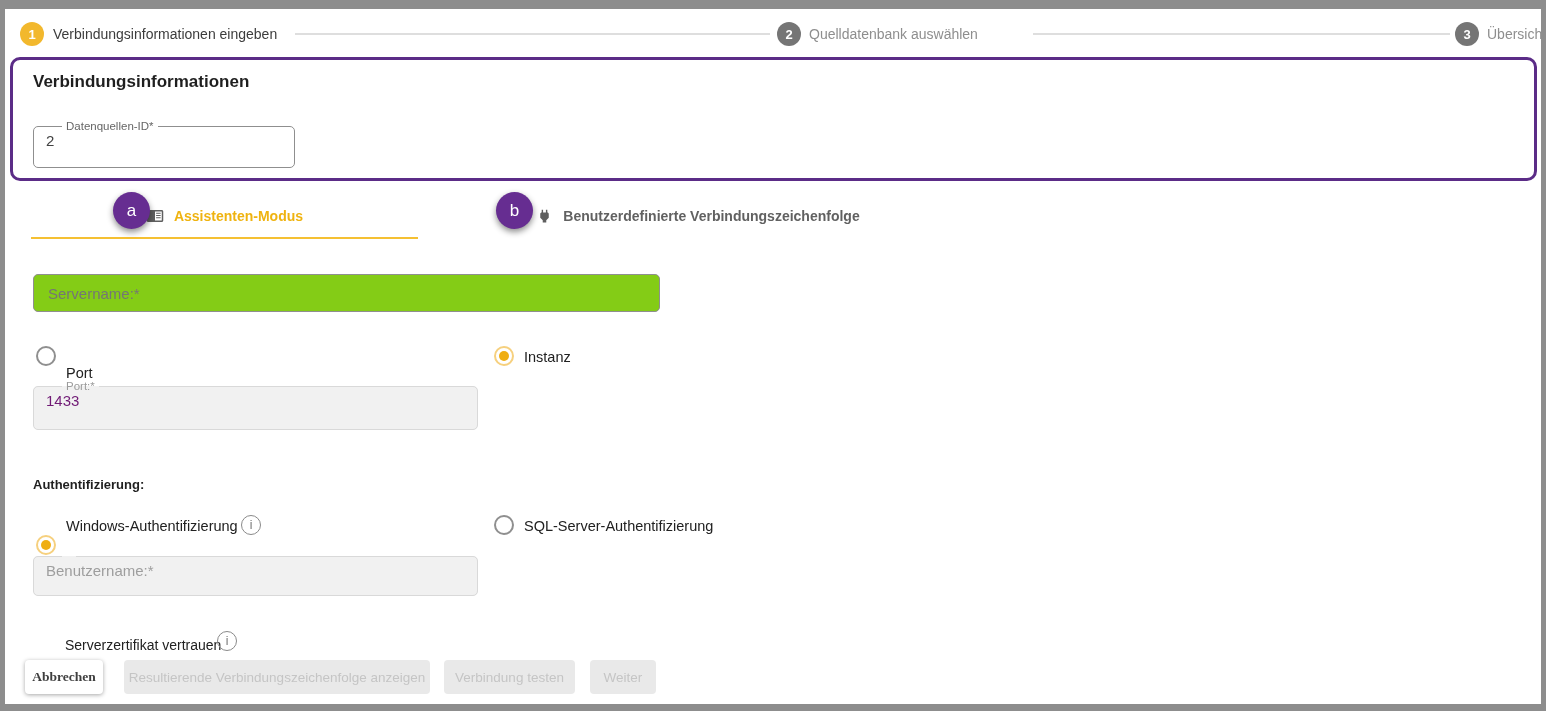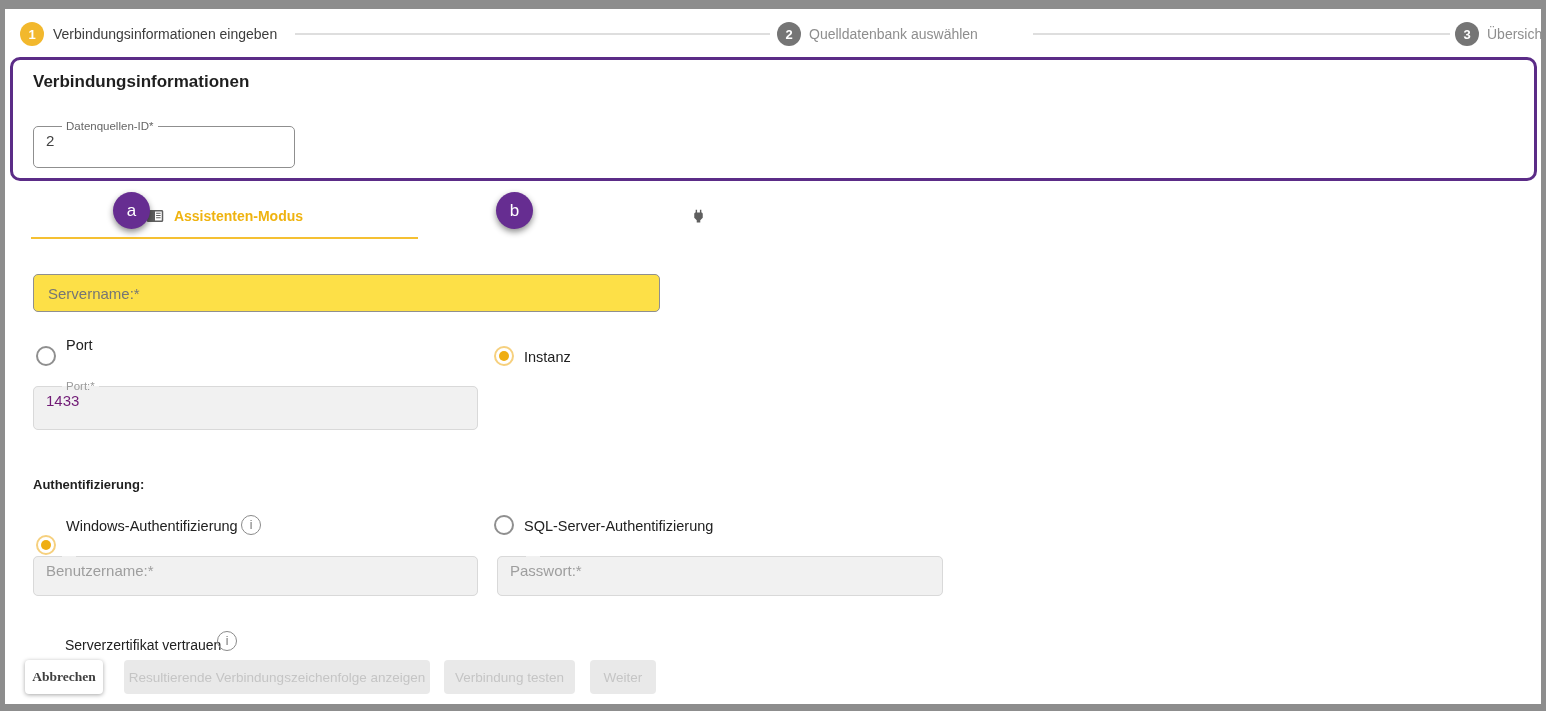--- a/index.html
+++ b/index.html
@@ -24,21 +24,21 @@
 
   
   fieldset.mat-field { position:absolute; border:1px solid #8f8f8f; border-radius:5px; padding:0 12px; background:#fff; }
   fieldset.mat-field legend { font-size:11.5px; color:#666; padding:0 4px; margin-left:16px; white-space:nowrap; }
   fieldset.mat-field input { border:none; outline:none; background:transparent; width:100%; font-size:15px; color:#424242; }
   fieldset.mat-field.disabled { background:#f1f1f1; border-color:#d9d9d9; }
   fieldset.mat-field.disabled legend { color:#9b9b9b; }
   fieldset.mat-field.disabled input { color:#701a75; }
   fieldset.mat-field input::placeholder { color:#9e9e9e; opacity:1; }
 
-  .plain-input { border:1px solid #8f8f8f; border-radius:5px; padding:0 14px; font-size:15px; color:#424242; outline:none; background:#fde047; }
+  .plain-input { border:1px solid #8f8f8f; border-radius:5px; padding:0 14px; font-size:15px; color:#424242; outline:none; background:#84cc16; }
   .plain-input::placeholder { color:#757575; opacity:1; }
 
   
   .tab { display:flex; align-items:center; justify-content:center; gap:10px; height:42px; cursor:pointer; }
   .tab-label-active { color:#EFB310; font-weight:bold; font-size:14px; white-space:nowrap; }
   .tab-label-inactive { color:#616161; font-weight:bold; font-size:14px; white-space:nowrap; }
   .tab-underline { height:2px; background:#F5C032; }
   .annot-circle { width:37px; height:37px; border-radius:50%; background:#662D91; color:#fff; font-size:17px;
                   display:flex; align-items:center; justify-content:center; box-shadow:0 3px 6px rgba(0,0,0,.45); z-index:5; }
 
@@ -96,29 +96,30 @@
       <span class="tab-label-active">Assistenten-Modus</span>
     </div>
     <div class="abs tab-underline" style="left:26px; top:228px; width:387px;"></div>
 
     <div class="abs tab" style="left:413px; top:186px; width:560px;">
       <span style="display:flex;">
         <svg width="17" height="20" viewBox="0 0 24 24">
           <path fill="#5f5f5f" d="M16 7V3h-2v4h-4V3H8v4c-1.1 0-2 .9-2 2v5.5L9.5 18v3h5v-3L18 14.5V9c0-1.1-.9-2-2-2z"></path>
         </svg>
       </span>
+      <span class="tab-label-inactive">Benutzerdefinierte Verbindungszeichenfolge</span>
     </div>
 
     <div class="abs annot-circle" style="left:108px; top:183px;">a</div>
     <div class="abs annot-circle" style="left:491px; top:183px;">b</div>
 
     <input class="abs plain-input" style="left: 28px; top: 265px; width: 627px; height: 38px;" type="text" placeholder="Servername:*">
 
     <div class="abs radio" style="left:31px; top:337px;"></div>
-    <div class="abs ctrl-label" style="left:61px; top:326px;">Port</div>
+    <div class="abs ctrl-label" style="left:61px; top:354px;">Port</div>
 
     <div class="abs radio checked" style="left:489px; top:337px;"></div>
     <div class="abs ctrl-label" style="left:519px; top:338px;">Instanz</div>
 
     <fieldset class="mat-field disabled" style="left:28px; top:371px; width:445px; height:50px;">
       <legend>Port:*</legend>
       <input type="text" disabled="" value="1433" style="">
     </fieldset>
 
 
@@ -129,24 +130,20 @@
     <div class="abs info-icon" style="left:236px; top:506px;">i</div>
 
     <div class="abs radio" style="left:489px; top:506px;"></div>
     <div class="abs ctrl-label" style="left:519px; top:507px;">SQL-Server-Authentifizierung</div>
 
     <fieldset class="mat-field disabled" style="left:28px; top:541px; width:445px; height:46px;">
       <legend style="width:14px;">&nbsp;</legend>
       <input type="text" disabled="" placeholder="Benutzername:*" style="">
     </fieldset>
 
-    <fieldset class="mat-field disabled" style="left:492px; top:541px; width:446px; height:46px;">
-      <legend style="width:14px;">&nbsp;</legend>
-      <input type="text" disabled="" placeholder="Passwort:*" style="">
-    </fieldset>
 
     <div class="abs checkbox" style="left:31px; top:624px;"></div>
     <div class="abs ctrl-label" style="left:60px; top:626px; font-size:14px;">Serverzertifikat vertrauen</div>
     <div class="abs info-icon" style="left:212px; top:622px;">i</div>
 
     <button class="abs btn primary-flat" style="left:20px; top:651px; width:78px; height:34px;font-family:Liberation Serif, serif;">Abbrechen</button>
     <button class="abs btn disabled" style="left:119px; top:651px; width:306px; height:34px;" disabled="">Resultierende Verbindungszeichenfolge anzeigen</button>
     <button class="abs btn disabled" style="left:439px; top:651px; width:131px; height:34px;" disabled="">Verbindung testen</button>
     <button class="abs btn disabled" style="left:585px; top:651px; width:66px; height:34px;" disabled="">Weiter</button>
 

